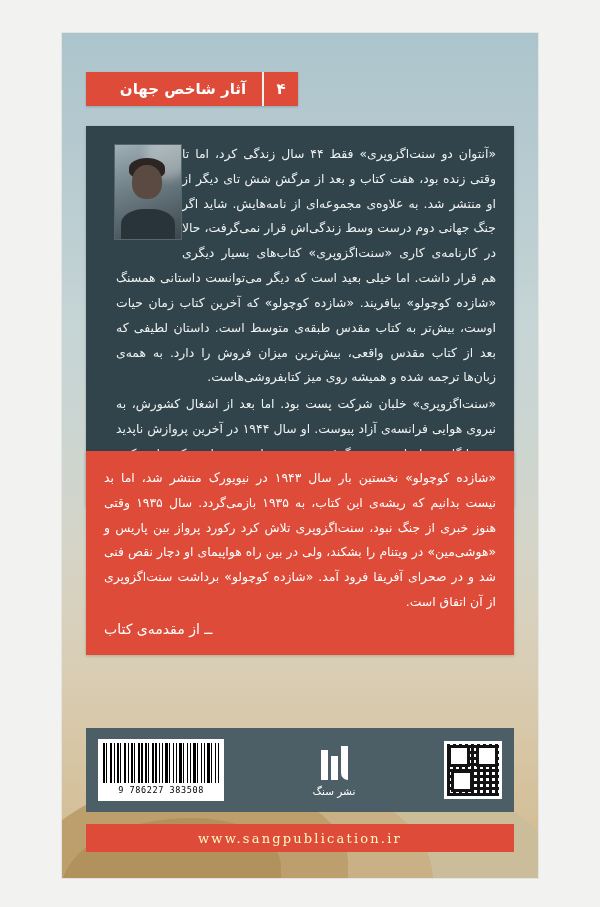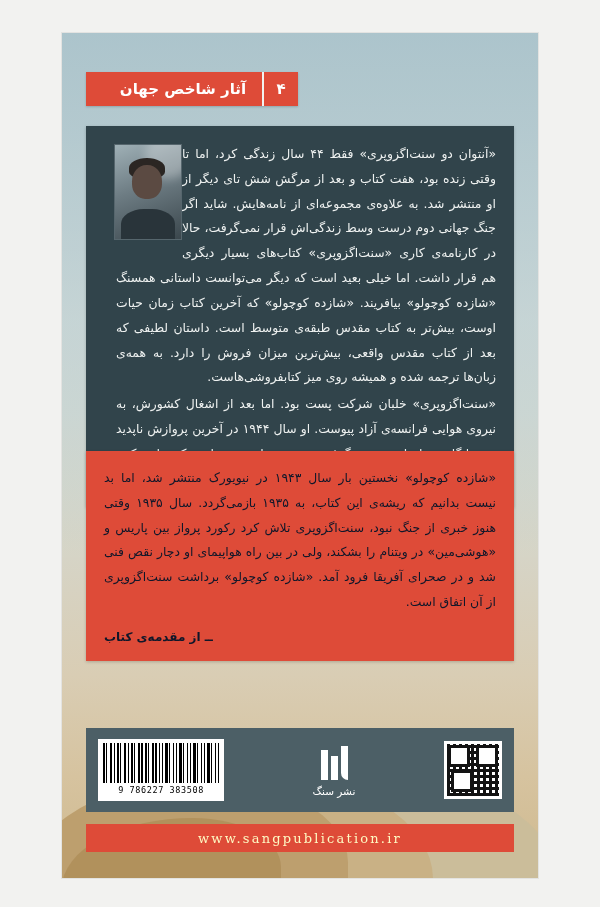--- a/index.html
+++ b/index.html
@@ -175,35 +175,34 @@
     filter: blur(5px);
   }
 
   
   .quote {
     position: absolute;
     left: 24px;
     top: 418px;
     width: 428px;
     background: #de4b38;
-    color: #0f172a;
+    color: #ffffff;
     padding: 15px 18px 12px 18px;
     box-sizing: border-box;
     font-size: 12.4px;
     line-height: 2.0;
     text-align: justify;
     box-shadow: 0 1px 3px rgba(0,0,0,.2);
   }
   .quote p { margin: 0; }
   .quote .source {
     display: block;
-    margin-top: 10px;
+    margin-top: 0;
     text-align: left;
-    font-size: 12px;
-    font-weight: bold;
+    font-size: 14px;
   }
 
   
   .bottom-bar {
     position: absolute;
     left: 24px;
     bottom: 66px;
     width: 428px;
     height: 84px;
     background: #4c5f66;

